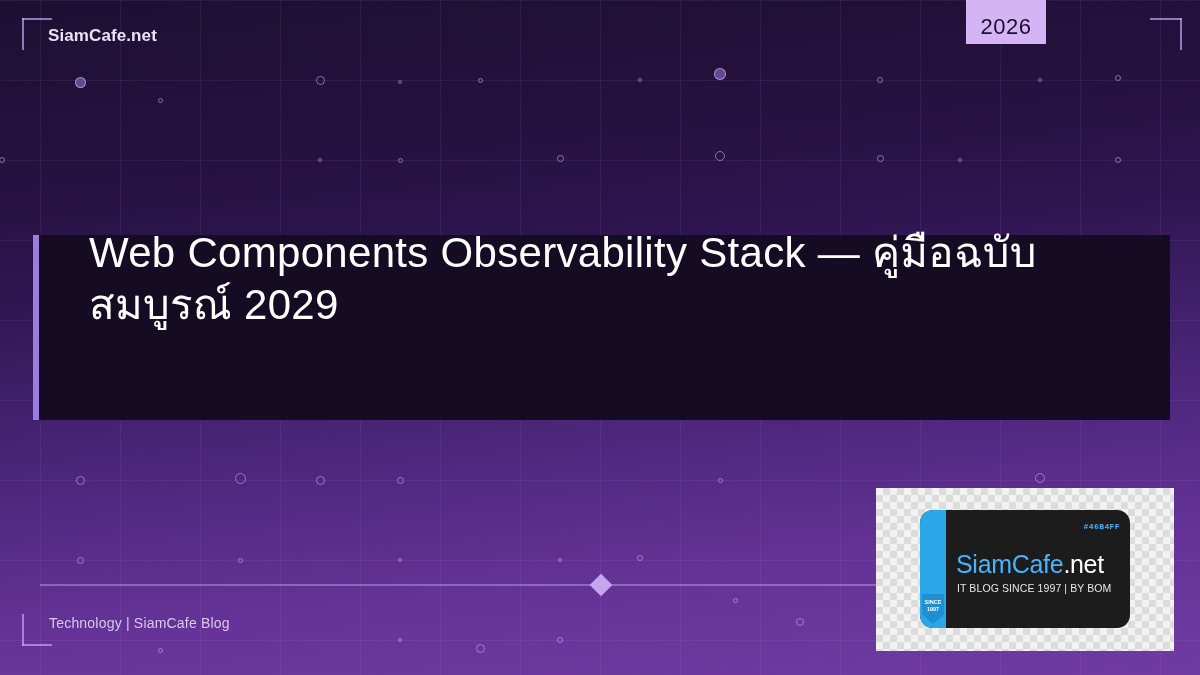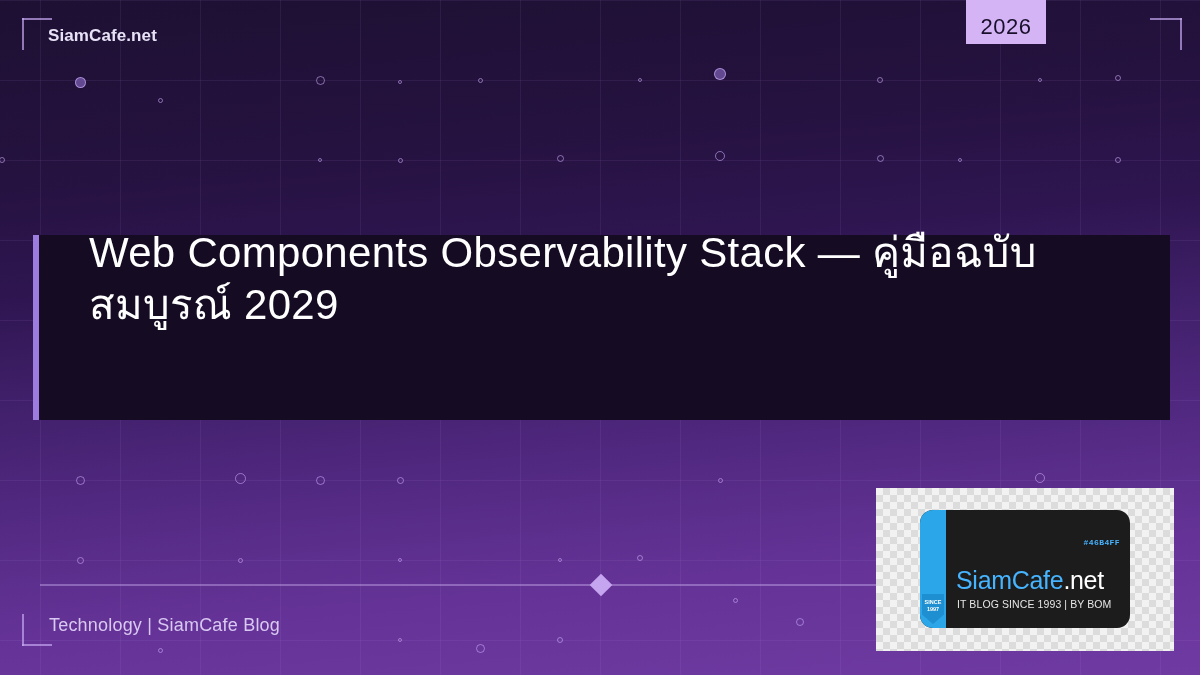--- a/index.html
+++ b/index.html
@@ -107,21 +107,21 @@
     background:rgba(205,178,240,.42);
   }
   #divider-diamond {
     position:absolute; left:593px; top:577px;
     width:16px; height:16px;
     background:#c5a5ef;
     transform:rotate(45deg);
   }
   #footer-text {
     position:absolute; left:49px; top:615px;
-    font-size:18px;
+    font-size:14px;
     color:#d9c8f2;
     letter-spacing:.2px;
     white-space:nowrap;
   }
 
   
   #logo-card {
     position:absolute; left:876px; top:488px;
     width:298px; height:163px;
     background-color:#f2f2f2;
@@ -154,21 +154,20 @@
     color:#ffffff;
     font-size:5.5px;
     line-height:7px;
     text-align:center;
     padding-top:5px;
     font-weight:bold;
   }
   #logo-body {
     flex:1; position:relative;
     padding:0 0 0 22px;
-    margin-top:16px;
   }
   #logo-hex {
     position:absolute; right:10px; top:12px;
     font-family:"Liberation Mono", monospace;
     font-size:8px;
     color:#46b4ff;
     letter-spacing:.4px;
     font-weight:bold;
   }
   #logo-wordmark {
@@ -278,18 +277,18 @@
     <div id="logo-inner">
       <div id="logo-strip">
         <div id="logo-shield">
           <div>SINCE</div>
           <div>1997</div>
         </div>
       </div>
       <div id="logo-body">
         <div id="logo-hex">#46B4FF</div>
         <div id="logo-wordmark"><span class="a">SiamCafe</span><span class="b">.net</span></div>
-        <div id="logo-tagline">IT BLOG SINCE 1993 | BY BOM</div>
+        <div id="logo-tagline">IT BLOG SINCE 1997 | BY BOM</div>
       </div>
     </div>
   </div>
 
 </div>
 
 </body></html>

